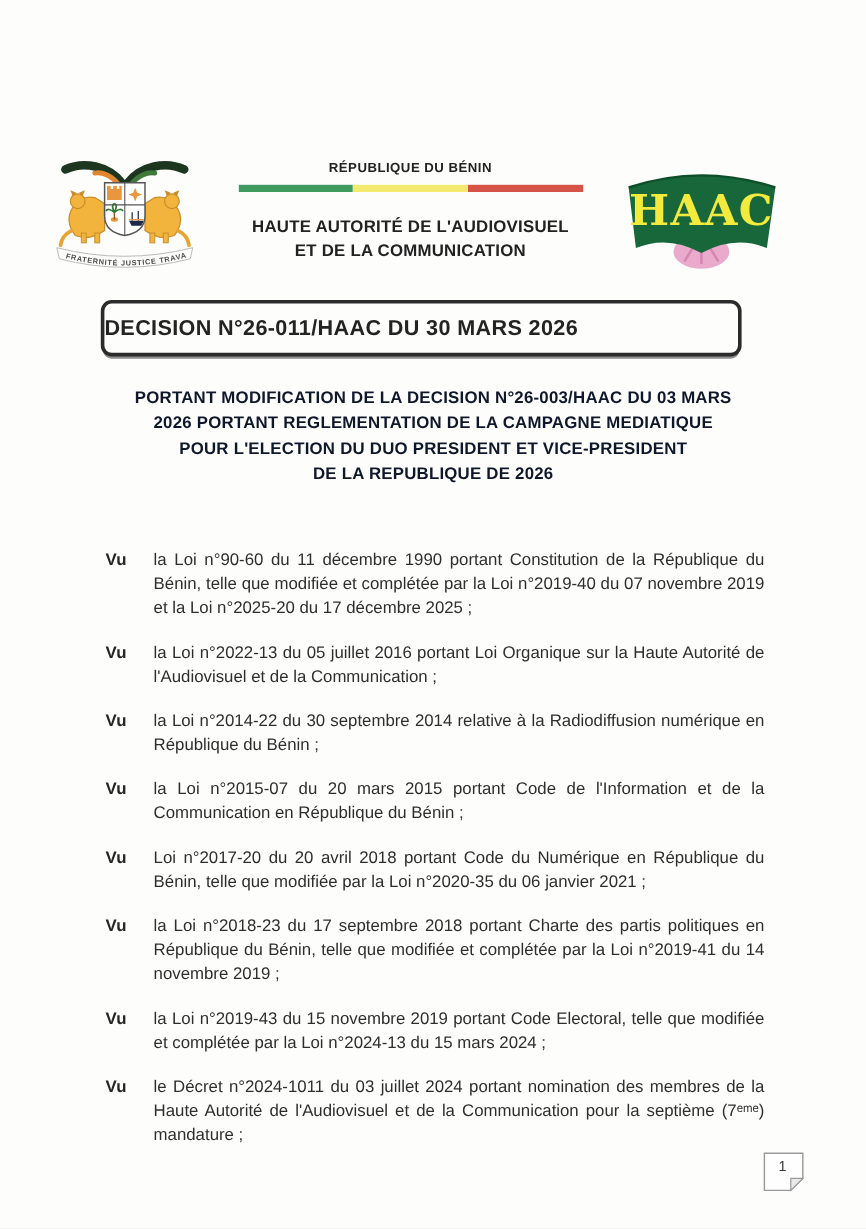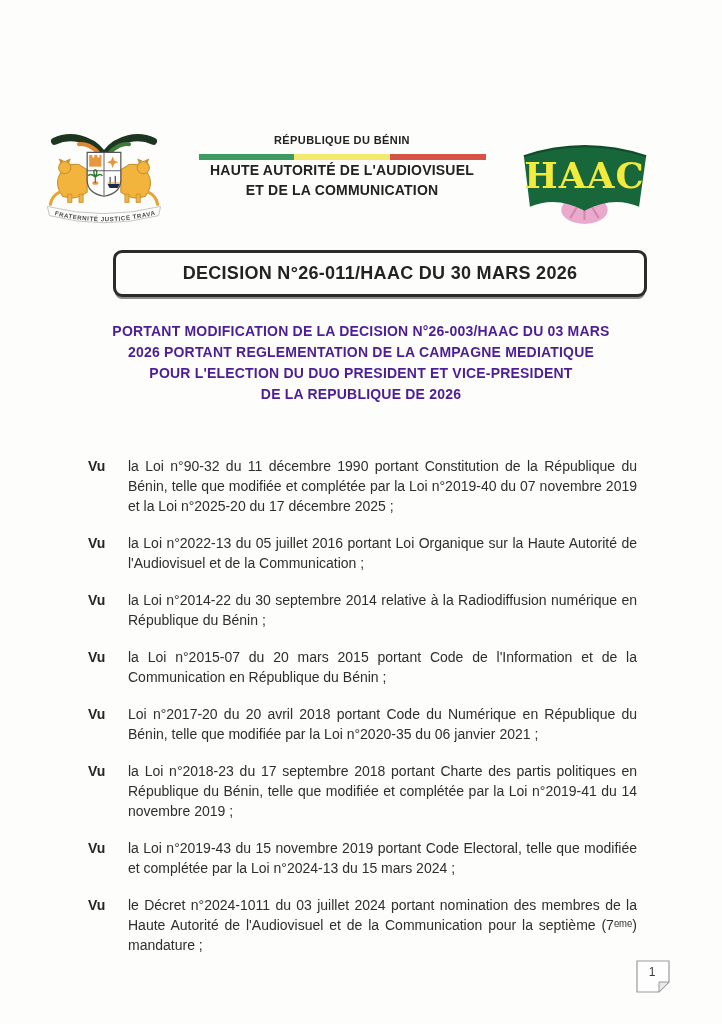--- a/index.html
+++ b/index.html
@@ -24,43 +24,43 @@
     flex:1 1 auto;display:flex;flex-direction:column;align-items:center;
     padding-top:1px;
   }
   .republic{
     font-size:11px;font-weight:bold;letter-spacing:.4px;color:#222;
     white-space:nowrap;
   }
   .tricolor{display:flex;width:287px;height:6px;margin-top:8px;}
   .tricolor span{flex:1;}
   .authority{
-    margin-top:0;font-size:14px;font-weight:bold;line-height:20px;
+    margin-top:18px;font-size:14px;font-weight:bold;line-height:20px;
     text-align:center;color:#222;white-space:pre-line;letter-spacing:.2px;
   }
 
   
   .title-box{
-    position:absolute;top:250px;left:113px;width:534px;height:47px;
+    position:absolute;top:250px;left:84px;width:534px;height:47px;
     box-sizing:border-box;
     border:3px solid #2b2b2b;border-radius:9px;
     box-shadow:0 4px 0 -2px #8d8d8d;
-    display:flex;align-items:center;justify-content:center;
+    display:flex;align-items:center;justify-content:flex-start;
     background:#fdfdfc;
   }
   .title-box span{
     font-size:18px;font-weight:bold;letter-spacing:.3px;color:#232323;
     white-space:nowrap;
   }
 
   
   .subtitle{
     position:absolute;top:321px;left:60px;width:602px;
     text-align:center;font-size:14px;font-weight:bold;line-height:21px;
-    color:#4c1d95;white-space:pre-line;letter-spacing:.2px;
+    color:#0f172a;white-space:pre-line;letter-spacing:.2px;
   }
   .issuer{
     position:absolute;top:420px;left:60px;width:602px;
     text-align:center;font-size:15px;font-weight:bold;color:#262626;
     letter-spacing:.2px;white-space:nowrap;
   }
 
   
   .vu-list{position:absolute;top:456px;left:88px;width:549px;}
   .vu-row{display:flex;margin-bottom:17px;}
@@ -162,21 +162,21 @@
 
   <div class="subtitle">PORTANT MODIFICATION DE LA DECISION N°26-003/HAAC DU 03 MARS
 2026 PORTANT REGLEMENTATION DE LA CAMPAGNE MEDIATIQUE
 POUR L'ELECTION DU DUO PRESIDENT ET VICE-PRESIDENT
 DE LA REPUBLIQUE DE 2026</div>
 
 
   <div class="vu-list">
     <div class="vu-row">
       <span class="vu-label">Vu</span>
-      <p class="vu-text">la Loi n°90-32 du 11 décembre 1990 portant Constitution de la République du Bénin, telle que modifiée et complétée par la Loi n°2019-40 du 07 novembre 2019 et la Loi n°2025-20 du 17 décembre 2025 ;</p>
+      <p class="vu-text">la Loi n°90-60 du 11 décembre 1990 portant Constitution de la République du Bénin, telle que modifiée et complétée par la Loi n°2019-40 du 07 novembre 2019 et la Loi n°2025-20 du 17 décembre 2025 ;</p>
     </div>
     <div class="vu-row">
       <span class="vu-label">Vu</span>
       <p class="vu-text">la Loi n°2022-13 du 05 juillet 2016 portant Loi Organique sur la Haute Autorité de l'Audiovisuel et de la Communication ;</p>
     </div>
     <div class="vu-row">
       <span class="vu-label">Vu</span>
       <p class="vu-text">la Loi n°2014-22 du 30 septembre 2014 relative à la Radiodiffusion numérique en République du Bénin ;</p>
     </div>
     <div class="vu-row">

